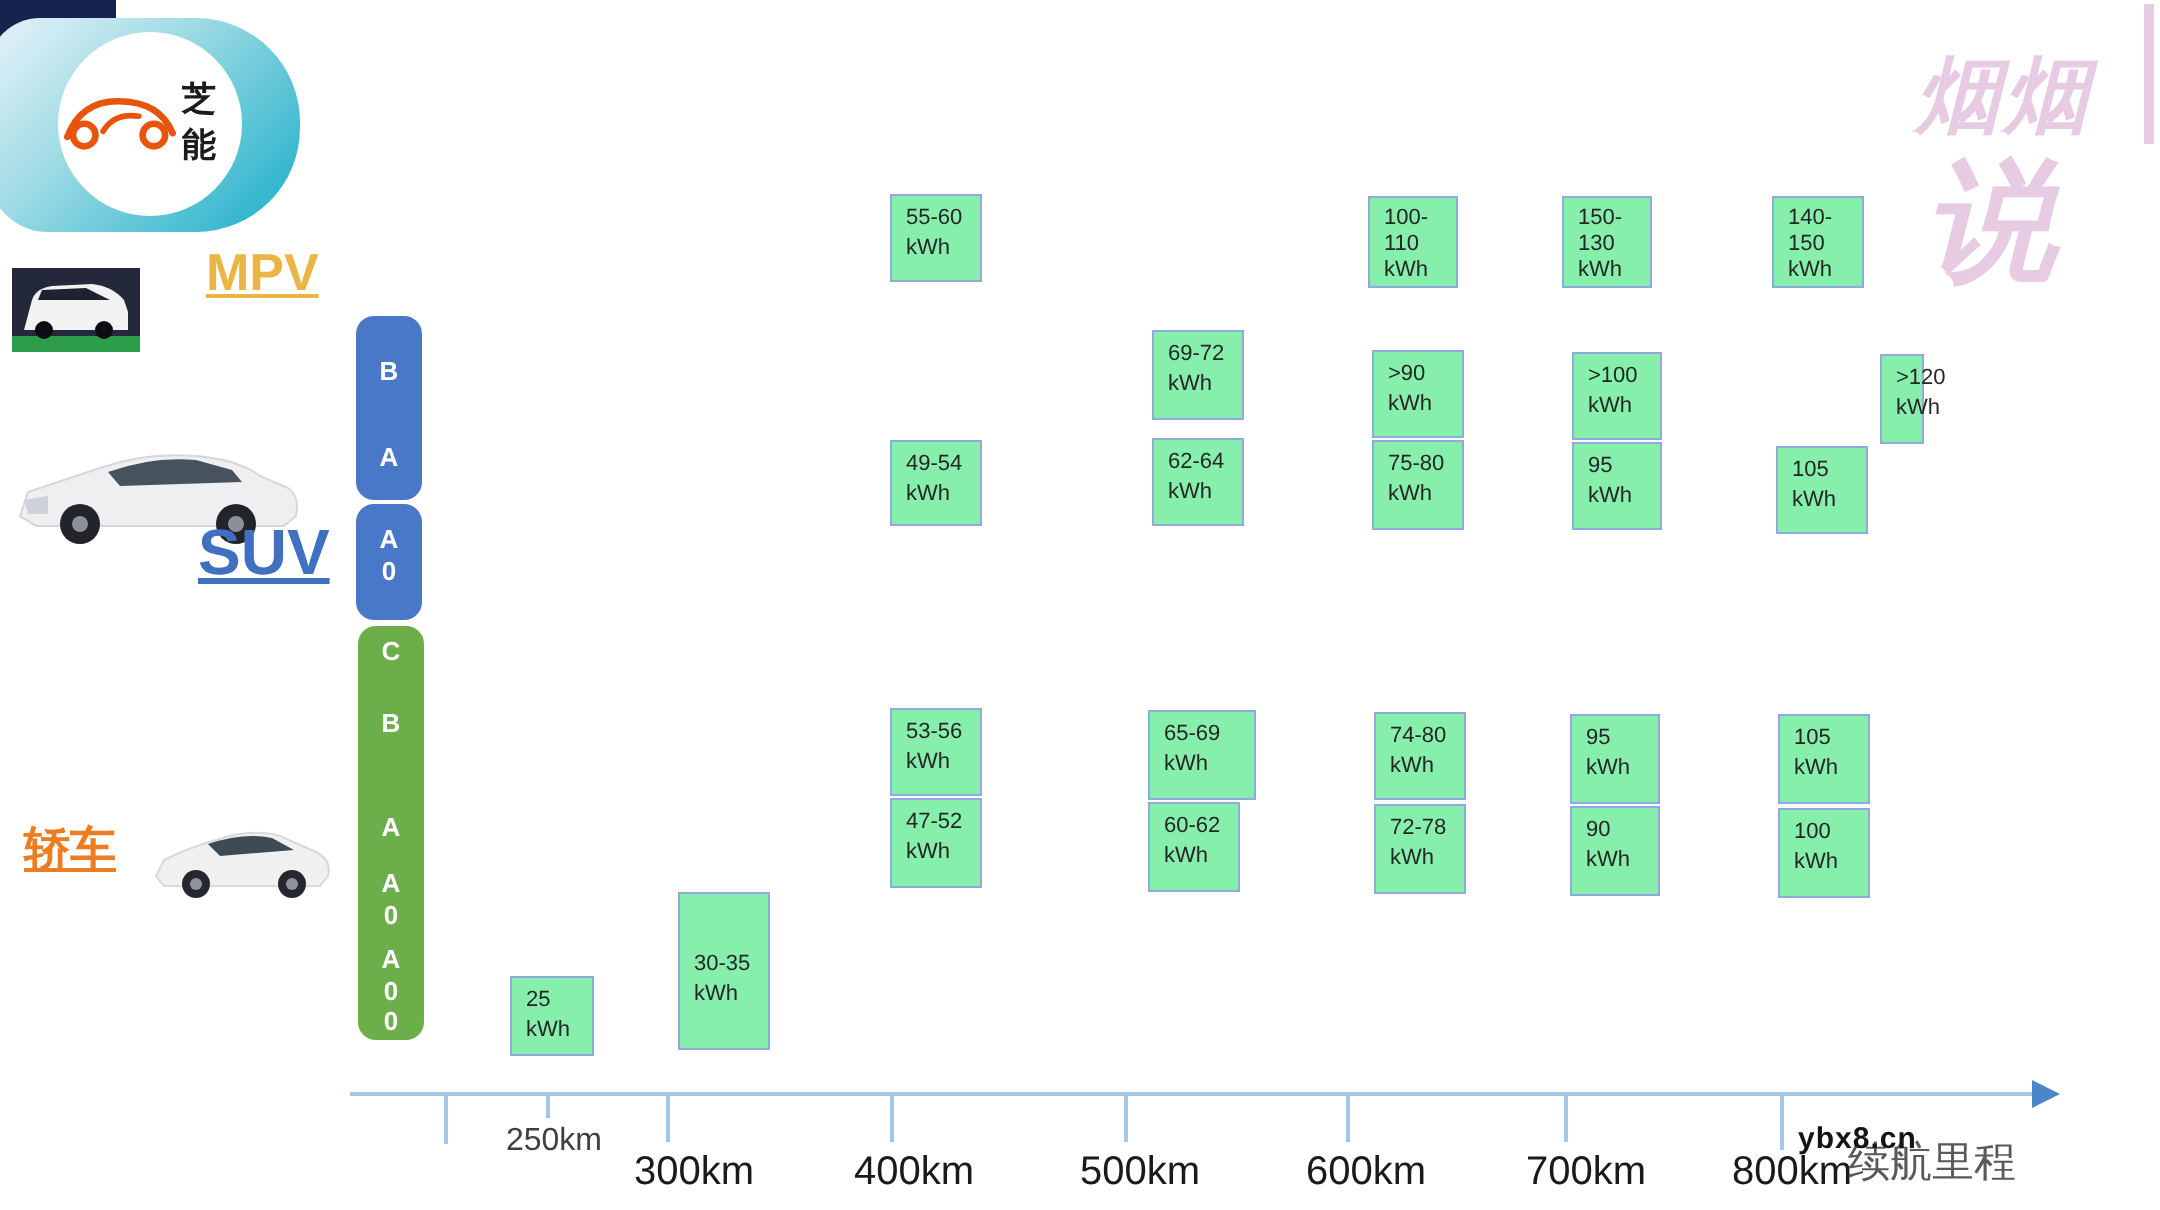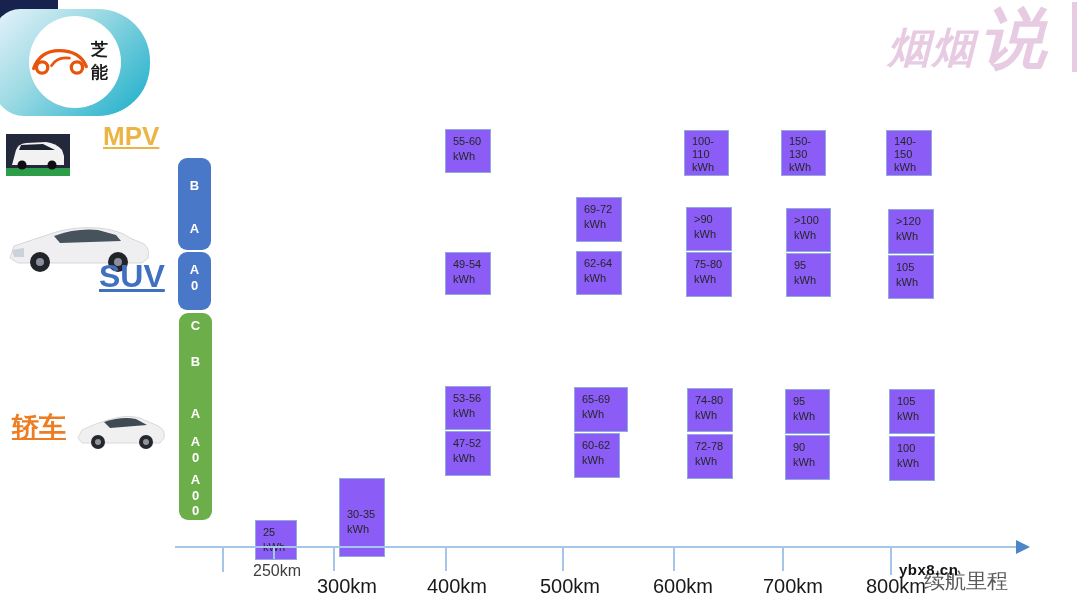--- a/index.html
+++ b/index.html
@@ -8,42 +8,42 @@
 
   
   .corner-navy{position:absolute;left:0;top:0;width:58px;height:28px;background:#18224e;border-radius:0 0 14px 0;}
   .logo-blob{position:absolute;left:-6px;top:9px;width:156px;height:107px;
     background:linear-gradient(135deg,#e8f3fb 0%,#9fdbe4 40%,#18adc9 100%);
     border-radius:26px 52px 52px 30px;}
   .logo-circle{position:absolute;left:29px;top:16px;width:92px;height:92px;background:#fff;border-radius:50%;
     display:flex;flex-direction:row;align-items:center;justify-content:center;}
   .logo-text{font-size:17px;font-weight:bold;color:#1c1c1c;letter-spacing:2px;margin-top:-2px;}
   .page-title{position:absolute;left:168px;top:40px;font-size:33px;font-weight:bold;color:#0aa2a2;letter-spacing:1px;}
-  .brand{position:absolute;right:34px;top:4px;display:flex;align-items:flex-start;color:#e7cbe2;font-weight:bold;font-style:italic;}
+  .brand{position:absolute;right:34px;top:4px;display:flex;align-items:flex-start;color:#e7cbe2;font-weight:bold;font-style:italic;flex-direction:column;}
   .brand-sm{font-size:42px;margin-top:16px;letter-spacing:2px;}
   .brand-lg{font-size:66px;line-height:1.05;margin-left:4px;}
   .brand-bar{position:absolute;right:3px;top:2px;width:5px;height:70px;background:#e7cbe2;}
 
   
   .cat{position:absolute;font-weight:bold;text-decoration:underline;}
   .cat-mpv{left:103px;top:121px;font-size:26px;color:#eab544;}
   .cat-suv{left:99px;top:258px;font-size:32px;color:#4070c0;}
-  .cat-sedan{left:12px;top:409px;font-size:27px;color:#ed7d23;}
+  .cat-sedan{left:12px;top:409px;font-size:23px;color:#ed7d23;}
 
   .photo{position:absolute;}
 
   
   .bar{position:absolute;width:33px;border-radius:9px;}
   .bar span{position:absolute;width:100%;text-align:center;color:#fff;font-size:13px;font-weight:bold;line-height:1;}
   .bar-blue{background:#4a78c8;}
   .bar-green{background:#6cae49;}
 
   
-  .kbox{position:absolute;background:#8b5cf6;border:1.5px solid #8faadc;box-sizing:border-box;
-    font-size:11px;line-height:1.35;color:#262626;padding:4px 2px 0 7px;white-space:pre-line;margin-top:32px;}
+  .kbox{position:absolute;background:#86efac;border:1.5px solid #8faadc;box-sizing:border-box;
+    font-size:11px;line-height:1.35;color:#262626;padding:4px 2px 0 7px;white-space:pre-line;}
 
   
   .axis-line{position:absolute;left:175px;top:546px;width:843px;height:2px;background:#a5c6e9;}
   .axis-arrow{position:absolute;left:1016px;top:540px;width:0;height:0;
     border-top:7px solid transparent;border-bottom:7px solid transparent;border-left:14px solid #4a86c8;}
   .tick{position:absolute;width:2px;background:#a5c6e9;top:547px;}
   .tick-label{position:absolute;transform:translateX(-50%);font-size:20px;color:#1a1a1a;top:575px;white-space:nowrap;}
   .tick-label-sm{position:absolute;transform:translateX(-50%);font-size:16px;color:#404040;top:562px;white-space:nowrap;}
   .axis-title{position:absolute;left:924px;top:567px;font-size:21px;color:#595959;}
   .watermark{position:absolute;left:899px;top:561px;font-size:15px;font-weight:bold;color:#141414;letter-spacing:.5px;}
@@ -138,21 +138,21 @@
   <div class="kbox" style="left:886px;top:98px;width:46px;height:46px;line-height:1.2">140-
 150
 kWh</div>
 
   <div class="kbox" style="left:576px;top:165px;width:46px;height:45px">69-72
 kWh</div>
   <div class="kbox" style="left:686px;top:175px;width:46px;height:44px">&gt;90
 kWh</div>
   <div class="kbox" style="left:786px;top:176px;width:45px;height:44px">&gt;100
 kWh</div>
-  <div class="kbox" style="left:888px;top:177px;width:46px;height:45px">&gt;120
+  <div class="kbox" style="left:940px;top:177px;width:22px;height:45px">&gt;120
 kWh</div>
 
   <div class="kbox" style="left:445px;top:220px;width:46px;height:43px">49-54
 kWh</div>
   <div class="kbox" style="left:576px;top:219px;width:46px;height:44px">62-64
 kWh</div>
   <div class="kbox" style="left:686px;top:220px;width:46px;height:45px">75-80
 kWh</div>
   <div class="kbox" style="left:786px;top:221px;width:45px;height:44px">95
 kWh</div>

